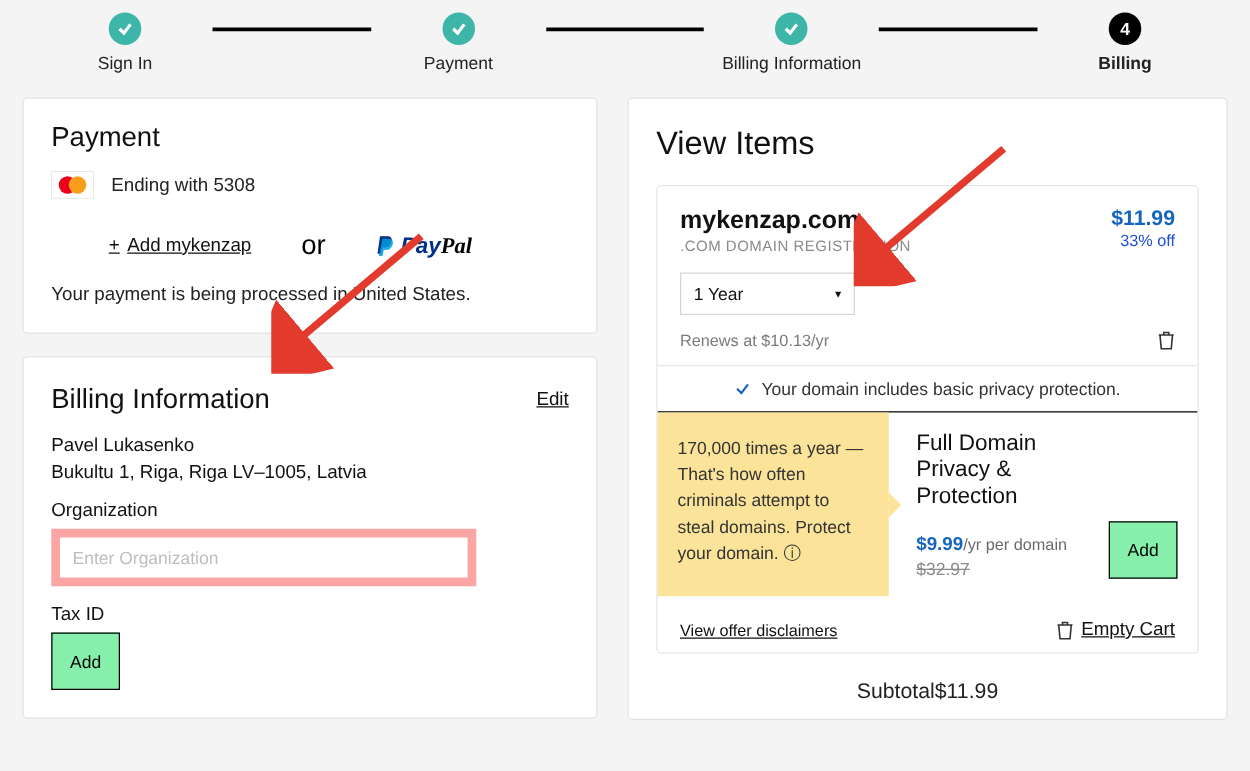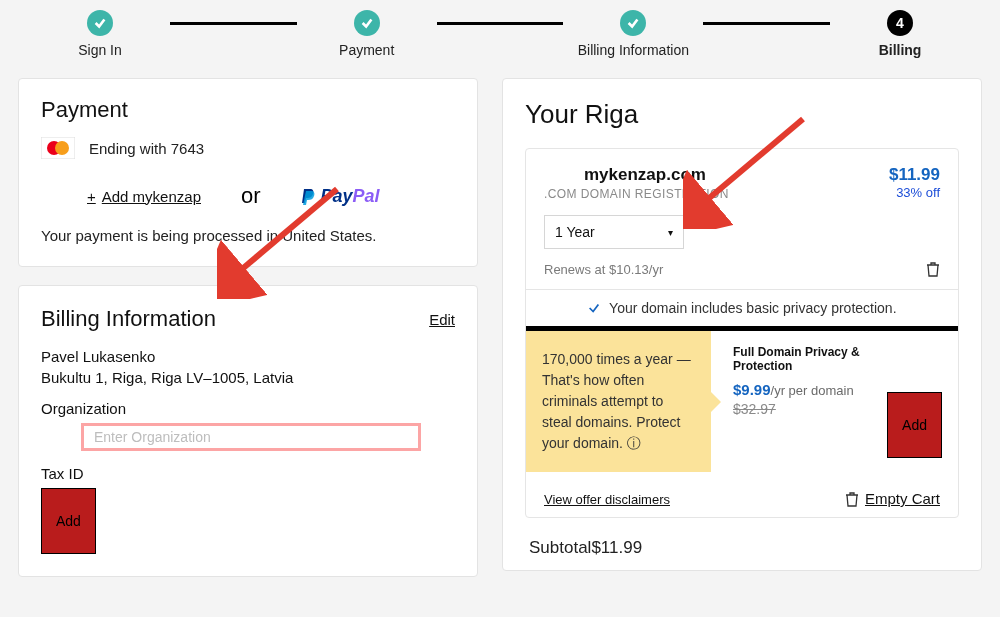--- a/index.html
+++ b/index.html
@@ -62,93 +62,93 @@
   .mc-icon { display: inline-flex; }
   .addpay-row {
     display: flex; align-items: center; gap: 40px;
     margin: 24px 0 18px 46px;
     font-size: 15px;
   }
   .addpay-link { text-decoration: underline; cursor: pointer; display: inline-flex; align-items: center; gap: 6px; }
   .or-text { font-size: 22px; color: #000; }
   .paypal-logo { display: inline-flex; align-items: center; font-weight: 800; font-size: 18px; }
   .pp-pay { color: #003087; }
-  .pp-pal { color: #8b5cf6; }
+  .pp-pal { color: #000000; font-family: Liberation Serif, serif; }
   .pp-mark { margin-right: 4px; display:inline-flex; }
   .processed { font-size: 15px; color: #222; }
 
   
   .billing-card { padding: 20px 22px 22px 22px; }
   .billing-header { display: flex; justify-content: space-between; align-items: center; margin-bottom: 16px; }
   .billing-header h2 { font-size: 22px; font-weight: 400; }
   .edit-link { text-decoration: underline; font-size: 15px; cursor: pointer; }
   .billing-name { font-size: 15px; margin-bottom: 4px; }
   .billing-addr { font-size: 15px; margin-bottom: 14px; }
   .field-label { font-size: 15px; margin-bottom: 6px; display: block; }
   .text-input {
-    width: 340px; height: 28px; border: 3px solid #fca5a5; padding: 0 10px;
-    font-size: 14px; color: #888; margin-bottom: 14px; margin-left: 40px;
+    width: 340px; height: 46px; border: 7px solid #fca5a5; padding: 0 10px;
+    font-size: 14px; color: #888; margin-bottom: 14px;
   }
   .text-input::placeholder { color: #bdbdbd; }
   .btn-outline {
-    border: 1px solid #000; background: #b91c1c; padding: 24px 14px;
+    border: 1px solid #000; background: #86efac; padding: 14px 14px;
     font-size: 14px; cursor: pointer;
   }
 
   
   .items-card { padding: 20px 22px 12px 22px; }
   .items-card h2 { font-size: 26px; font-weight: 400; margin-bottom: 18px; }
   .item-box {
     border: 1px solid #e5e5e5; border-radius: 4px; overflow: hidden;
   }
   .item-top { padding: 16px 18px 12px 18px; position: relative; }
   .item-header { display: flex; justify-content: space-between; }
-  .item-name { font-size: 17px; font-weight: 600; margin-left: 40px; }
+  .item-name { font-size: 20px; font-weight: 600; }
   .item-sub { font-size: 12px; color: #8a8a8a; letter-spacing: .4px; margin-top: 2px; text-transform: uppercase;}
   .item-price { color: #1565c0; font-size: 17px; font-weight: 600; text-align: right; }
   .item-disc { color: #1d4ed8; font-size: 13px; text-align: right; }
   .term-select {
     margin-top: 14px;
     border: 1px solid #d6d6d6; width: 140px; height: 34px;
     display: inline-flex; align-items: center; justify-content: space-between;
     padding: 0 10px; font-size: 14px; cursor: pointer;
   }
   .chev { font-size: 10px; }
   .renews-row { display: flex; justify-content: space-between; align-items: center; margin-top: 12px; font-size: 13px; color: #7a7a7a; }
   .trash-icon { cursor: pointer; display:inline-flex; }
   .privacy-banner {
     border-top: 1px solid #e5e5e5; padding: 10px 18px; text-align: center;
     font-size: 14px; color: #333;
   }
   .privacy-banner svg { vertical-align: -2px; margin-right: 4px; }
-  .promo-row { display: flex; border-top: 5px solid #000000; }
+  .promo-row { display: flex; border-top: 1px solid #000000; }
   .promo-left {
     background: #fbe39a; width: 185px; padding: 18px 16px 18px 16px;
     font-size: 14px; color: #333; line-height: 1.5; position: relative;
   }
   .promo-left:after {
     content: ""; position: absolute; right: -10px; top: 50%; margin-top: -10px;
     border-left: 10px solid #fbe39a;
     border-top: 10px solid transparent;
     border-bottom: 10px solid transparent;
   }
   .promo-right { flex: 1; padding: 14px 16px 14px 22px; display: flex; justify-content: space-between; align-items: flex-start; }
-  .upsell-title { font-size: 12px; font-weight: 700; margin-bottom: 8px; }
+  .upsell-title { font-size: 18px; font-weight: 400; margin-bottom: 20px; }
   .upsell-price { color: #1565c0; font-size: 15px; font-weight: 600; }
   .upsell-period { color: #6a6a6a; font-size: 13px; font-weight: 400; }
   .upsell-strike { color: #8a8a8a; text-decoration: line-through; font-size: 14px; margin-top: 2px; }
   .promo-right .btn-outline { align-self: flex-end; margin-top: 40px; }
   .disclaim-row {
     display: flex; justify-content: space-between; align-items: flex-end;
     padding: 18px 18px 10px 18px; font-size: 13px;
   }
   .link-underline { text-decoration: underline; cursor: pointer; }
   .empty-cart { display: inline-flex; align-items: center; gap: 6px; font-size: 15px; }
   .subtotal-row {
-    display: flex; justify-content: flex-start; padding: 20px 4px 0 4px;
+    display: flex; justify-content: center; padding: 20px 4px 0 4px;
     font-size: 17px; color: #222;
   }
 
   
   .arrow { position: absolute; pointer-events: none; }
   .arrow1 { left: 198px; top: 100px; }
 </style>
 </head>
 <body>
 
@@ -192,21 +192,21 @@
     <div class="card payment-card">
       <div class="section-title">Payment</div>
       <div class="pm-row">
         <span class="mc-icon">
           <svg width="34" height="22">
             <rect x="0" y="0" width="34" height="22" fill="#fff" stroke="#ddd"></rect>
             <circle cx="13" cy="11" r="7" fill="#eb001b"></circle>
             <circle cx="21" cy="11" r="7" fill="#f79e1b"></circle>
           </svg>
         </span>
-        <span>Ending with 7643</span>
+        <span>Ending with 5308</span>
       </div>
       <div class="addpay-row">
         <span class="addpay-link">
           <span>+</span>
           <span>Add mykenzap</span>
         </span>
         <span class="or-text">or</span>
         <span class="paypal-logo">
           <span class="pp-mark">
             <svg width="16" height="18">
@@ -242,21 +242,21 @@
       <input class="text-input" placeholder="Enter Organization" style="">
 
       <label class="field-label">Tax ID</label>
 
       <div><button class="btn-outline">Add</button></div>
     </div>
   </div>
 
   <div class="right-col">
     <div class="card items-card" style="position:relative">
-      <h2>Your Riga</h2>
+      <h2>View Items</h2>
 
       <div class="item-box">
         <div class="item-top">
           <div class="item-header">
             <div>
               <div class="item-name">mykenzap.com</div>
               <div class="item-sub">.COM Domain Registration</div>
             </div>
             <div>
               <div class="item-price">$11.99</div>

